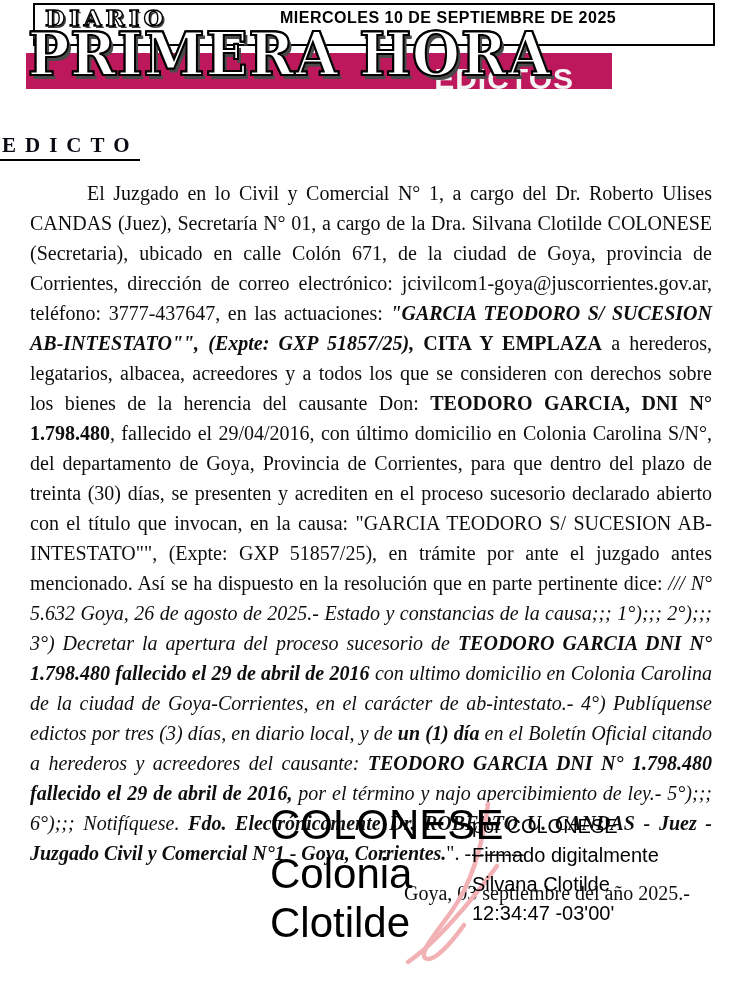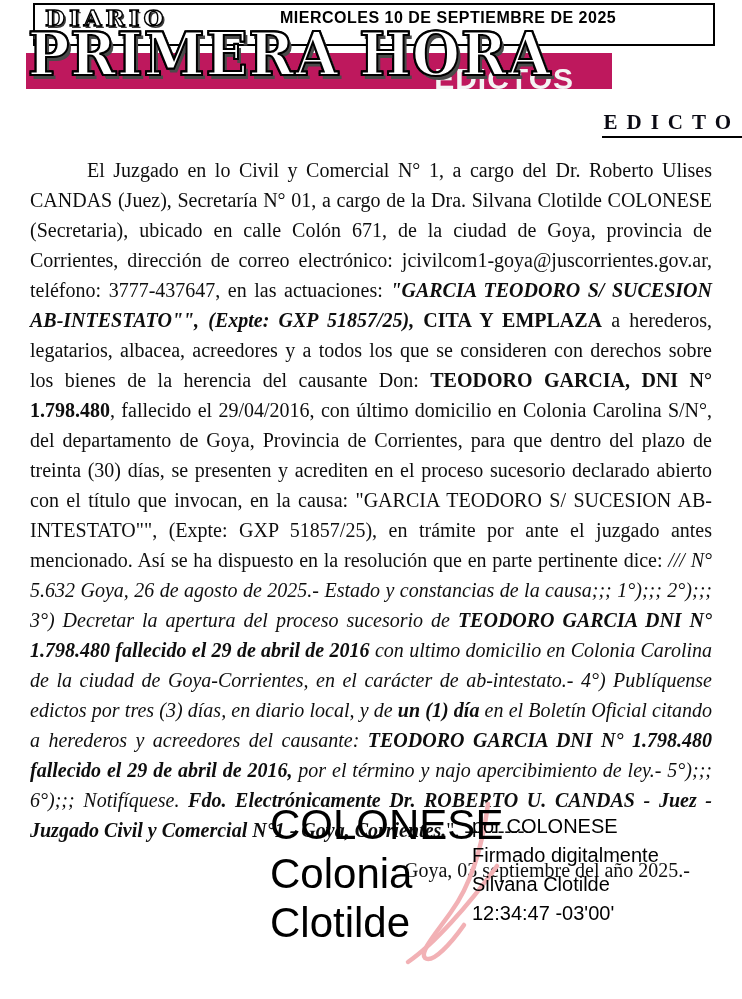--- a/index.html
+++ b/index.html
@@ -74,21 +74,21 @@
     color: #ffffff;
     -webkit-text-stroke: 2px #000;
     text-shadow: 3px 4px 0 #4a4a4a, -1px -1px 0 #000, 1px -1px 0 #000, -1px 1px 0 #000, 1px 1px 0 #000;
     white-space: nowrap;
     transform: scaleY(1.08);
     transform-origin: top left;
     z-index: 2;
   }
 
   
-  .title-row { text-align: right; margin-top: 14px; }
+  .title-row { text-align: left; margin-top: 37px; }
   .page-title {
     display: inline-block;
     font-weight: bold;
     font-size: 21px;
     letter-spacing: 9px;
     border-bottom: 2px solid #000;
     padding: 0 2px 1px 2px;
     color: #0a0a14;
   }
 

